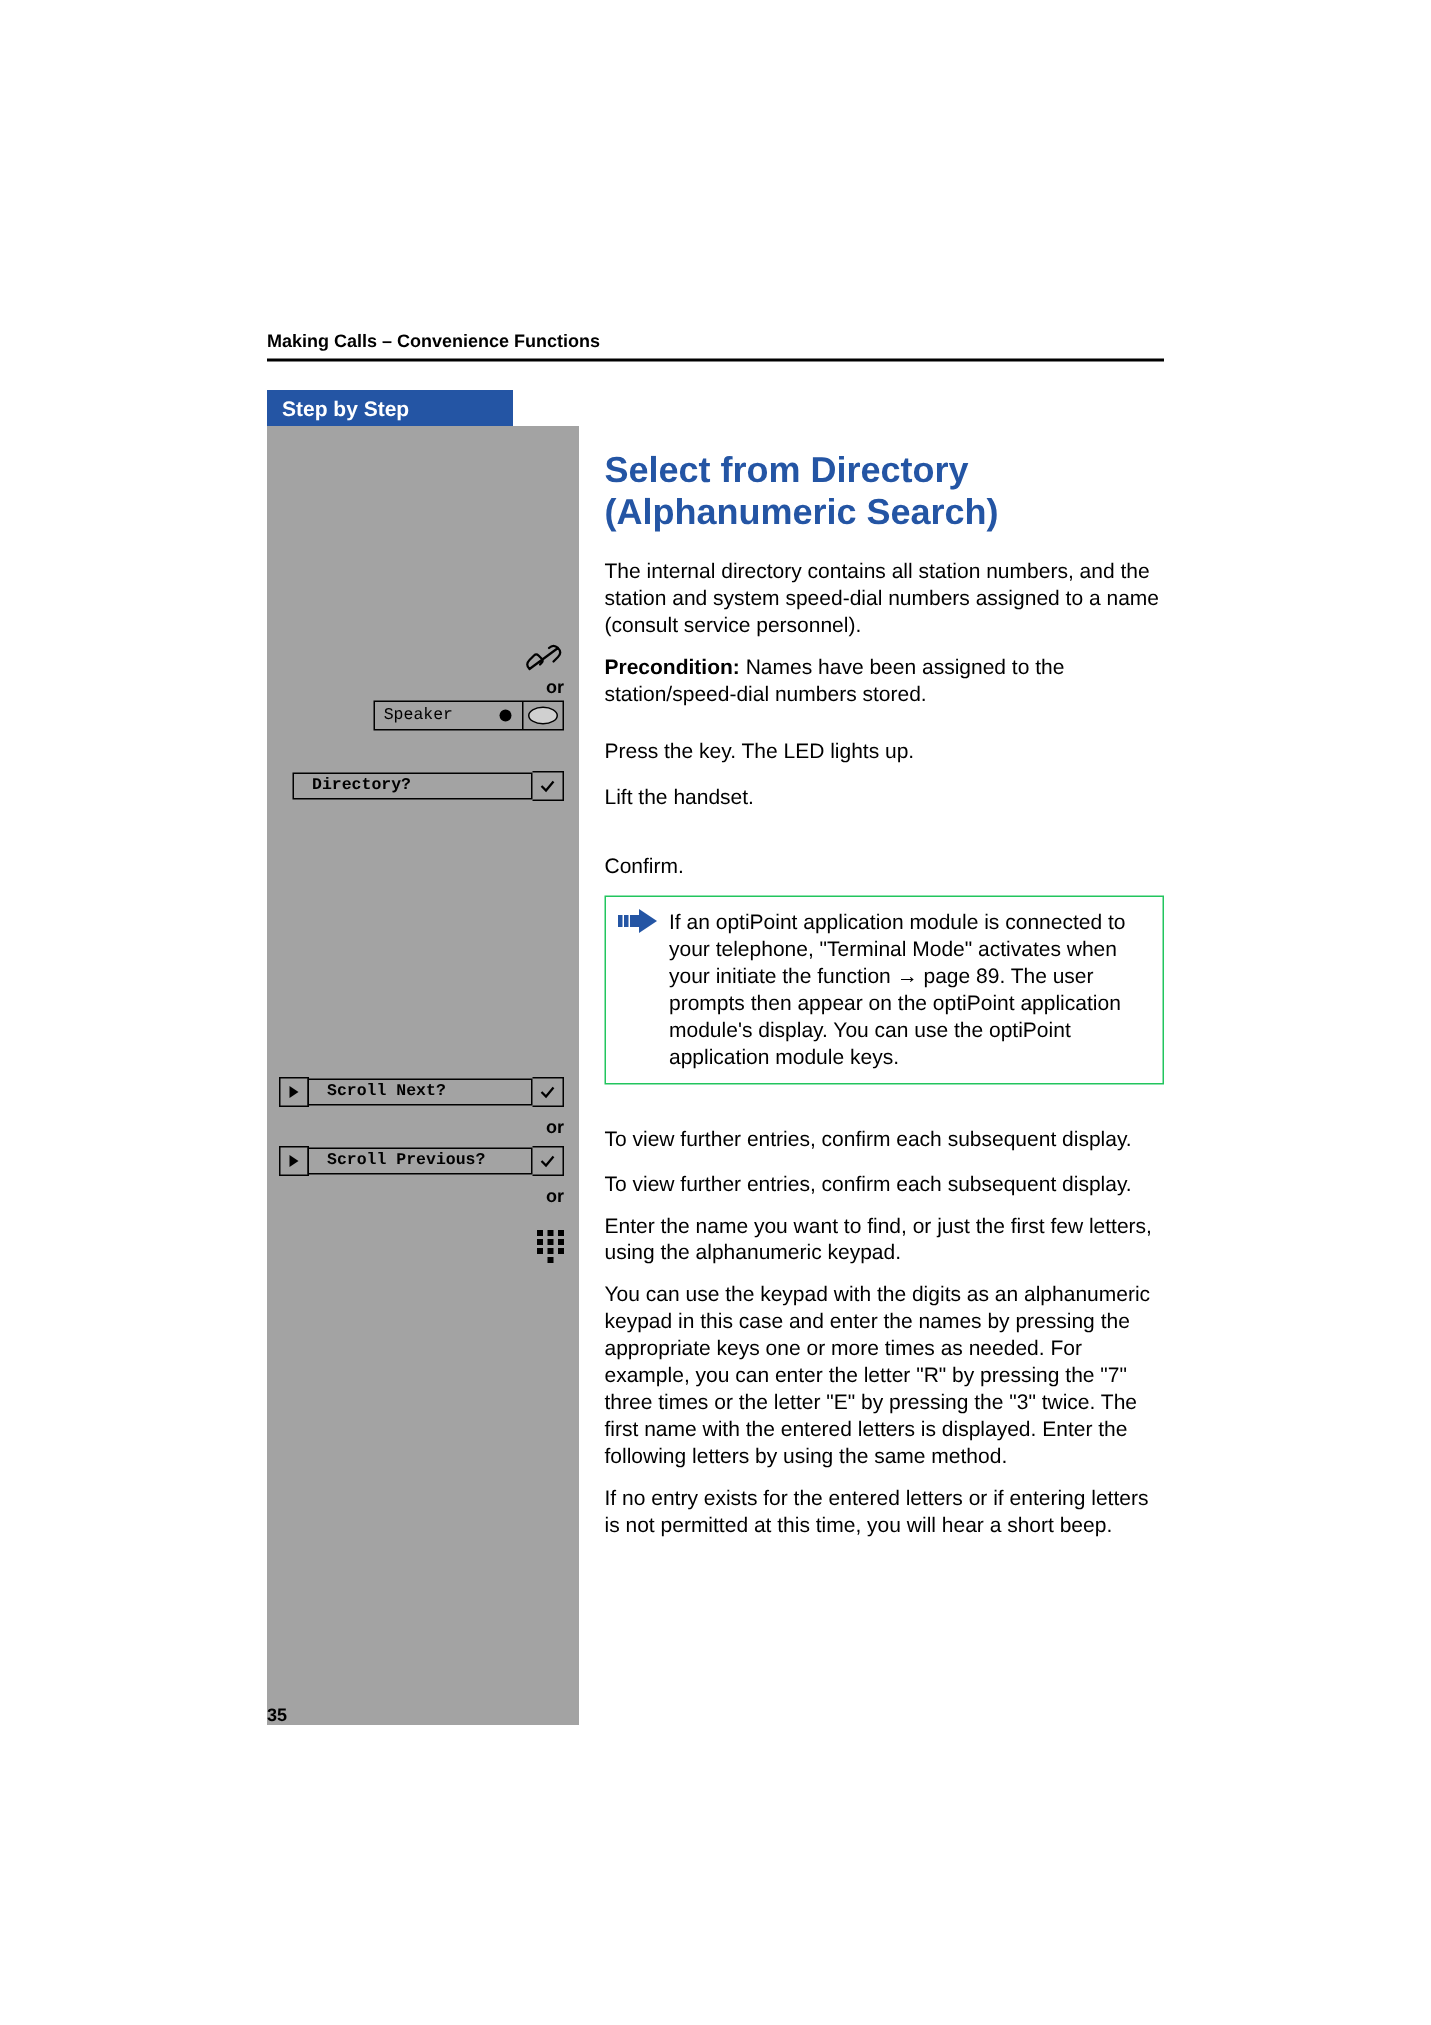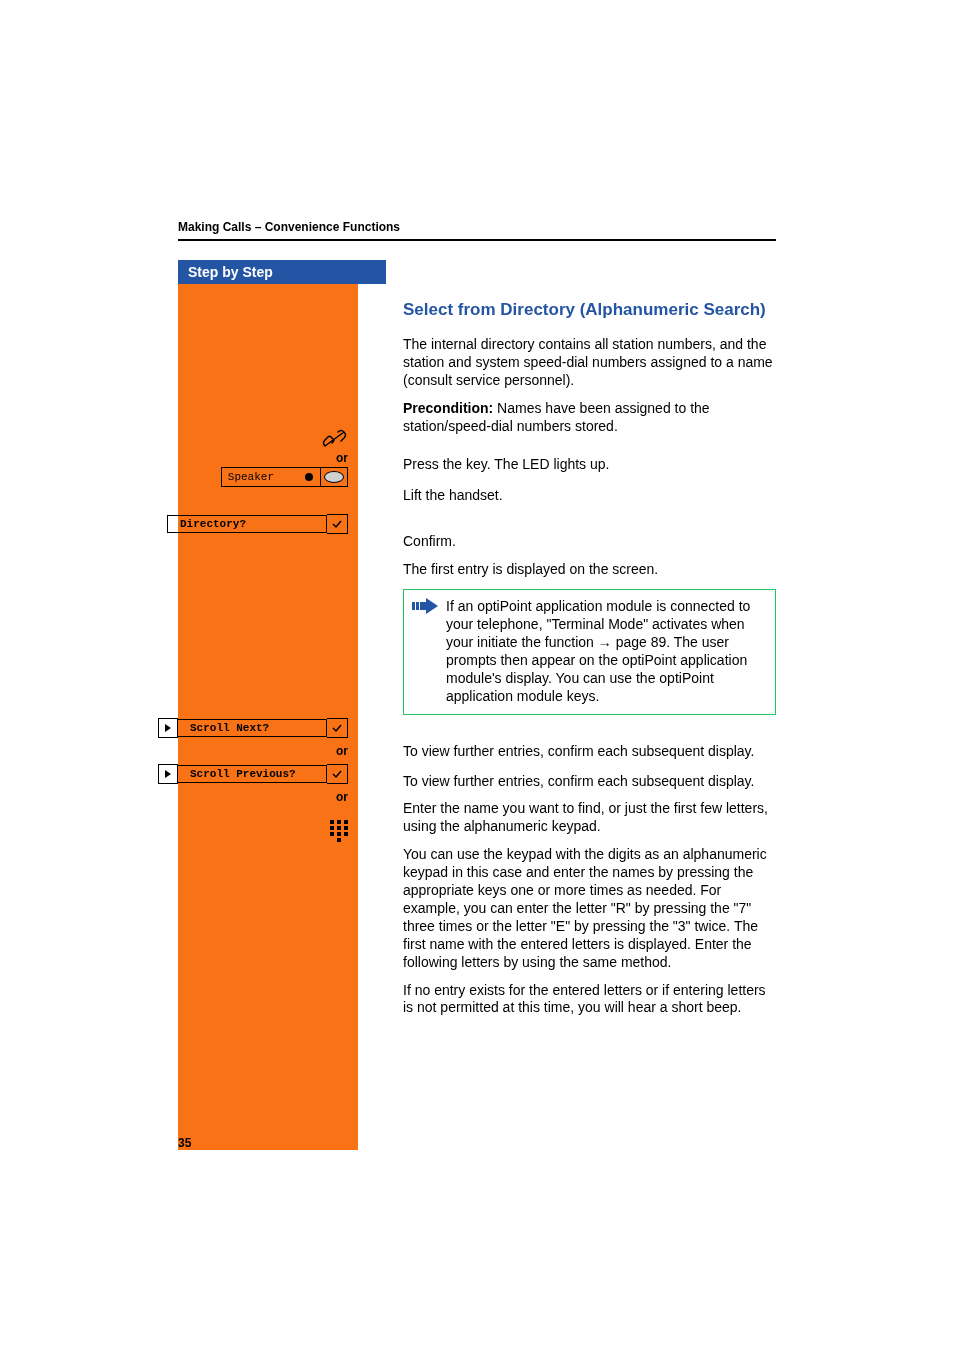--- a/index.html
+++ b/index.html
@@ -30,49 +30,49 @@
   }
   .hr {
     border: none;
     border-top: 2px solid #000;
     margin: 0;
   }
   .sidebar-header {
     position: absolute;
     top: 260px;
     left: 178px;
-    width: 208px;
+    width: 164px;
     height: 24px;
     background: #2455a4;
     color: #fff;
     font-weight: bold;
     font-size: 14px;
     display: flex;
     align-items: center;
     padding-left: 10px;
     box-sizing: border-box;
   }
   .sidebar-body {
     position: absolute;
     top: 284px;
     left: 178px;
-    width: 180px;
+    width: 208px;
     bottom: 200px;
-    background: #f97316;
+    background: #a3a3a3;
     box-sizing: border-box;
   }
   .main-col {
     position: absolute;
     top: 300px;
     left: 403px;
     right: 178px;
   }
   .h2-blue {
     color: #2455a4;
-    font-size: 17px;
+    font-size: 24px;
     font-weight: bold;
     margin: 0 0 16px 0;
   }
   p {
     font-size: 14px;
     line-height: 1.28;
     margin: 0 0 10px 0;
   }
   .left-item {
     position: absolute;
@@ -279,21 +279,20 @@
     <p>
       <strong>Precondition:</strong><span> Names have been assigned to the station/speed-dial numbers stored.</span>
     </p>
 
     <p style="margin-top:20px;">Press the key. The LED lights up.</p>
 
     <p style="margin-top:14px;">Lift the handset.</p>
 
     <p style="margin-top:28px;">Confirm.</p>
 
-    <p>The first entry is displayed on the screen.</p>
 
     <div class="note-box">
       <span class="note-icon">
         <svg width="26" height="16" viewBox="0 0 26 16">
           <rect x="0" y="4" width="3" height="8" fill="#2455a4"></rect>
           <rect x="4" y="4" width="3" height="8" fill="#2455a4"></rect>
           <rect x="8" y="4" width="6" height="8" fill="#2455a4"></rect>
           <path d="M14 0 L26 8 L14 16 Z" fill="#2455a4"></path>
         </svg>
       </span>

